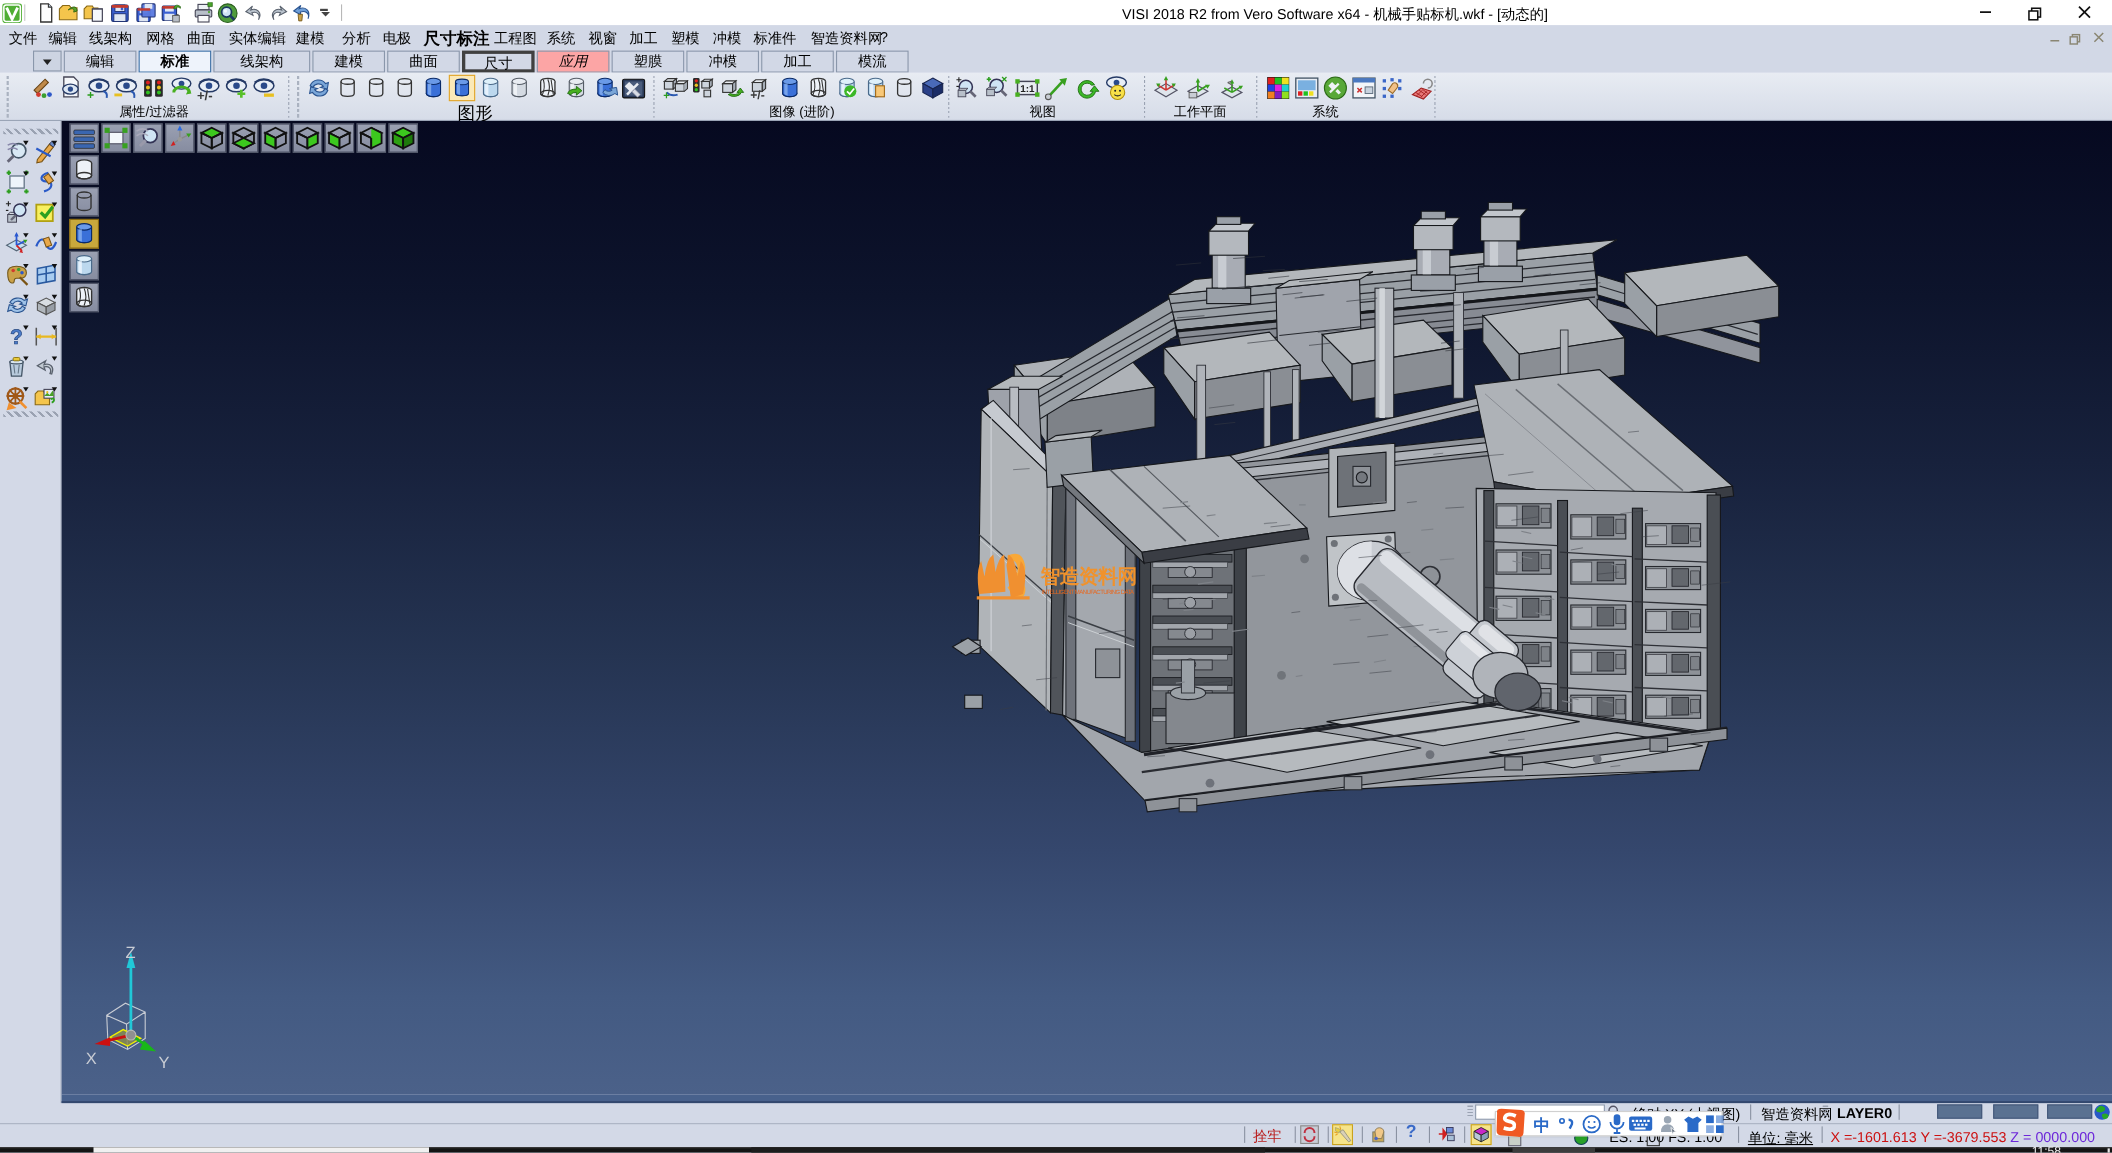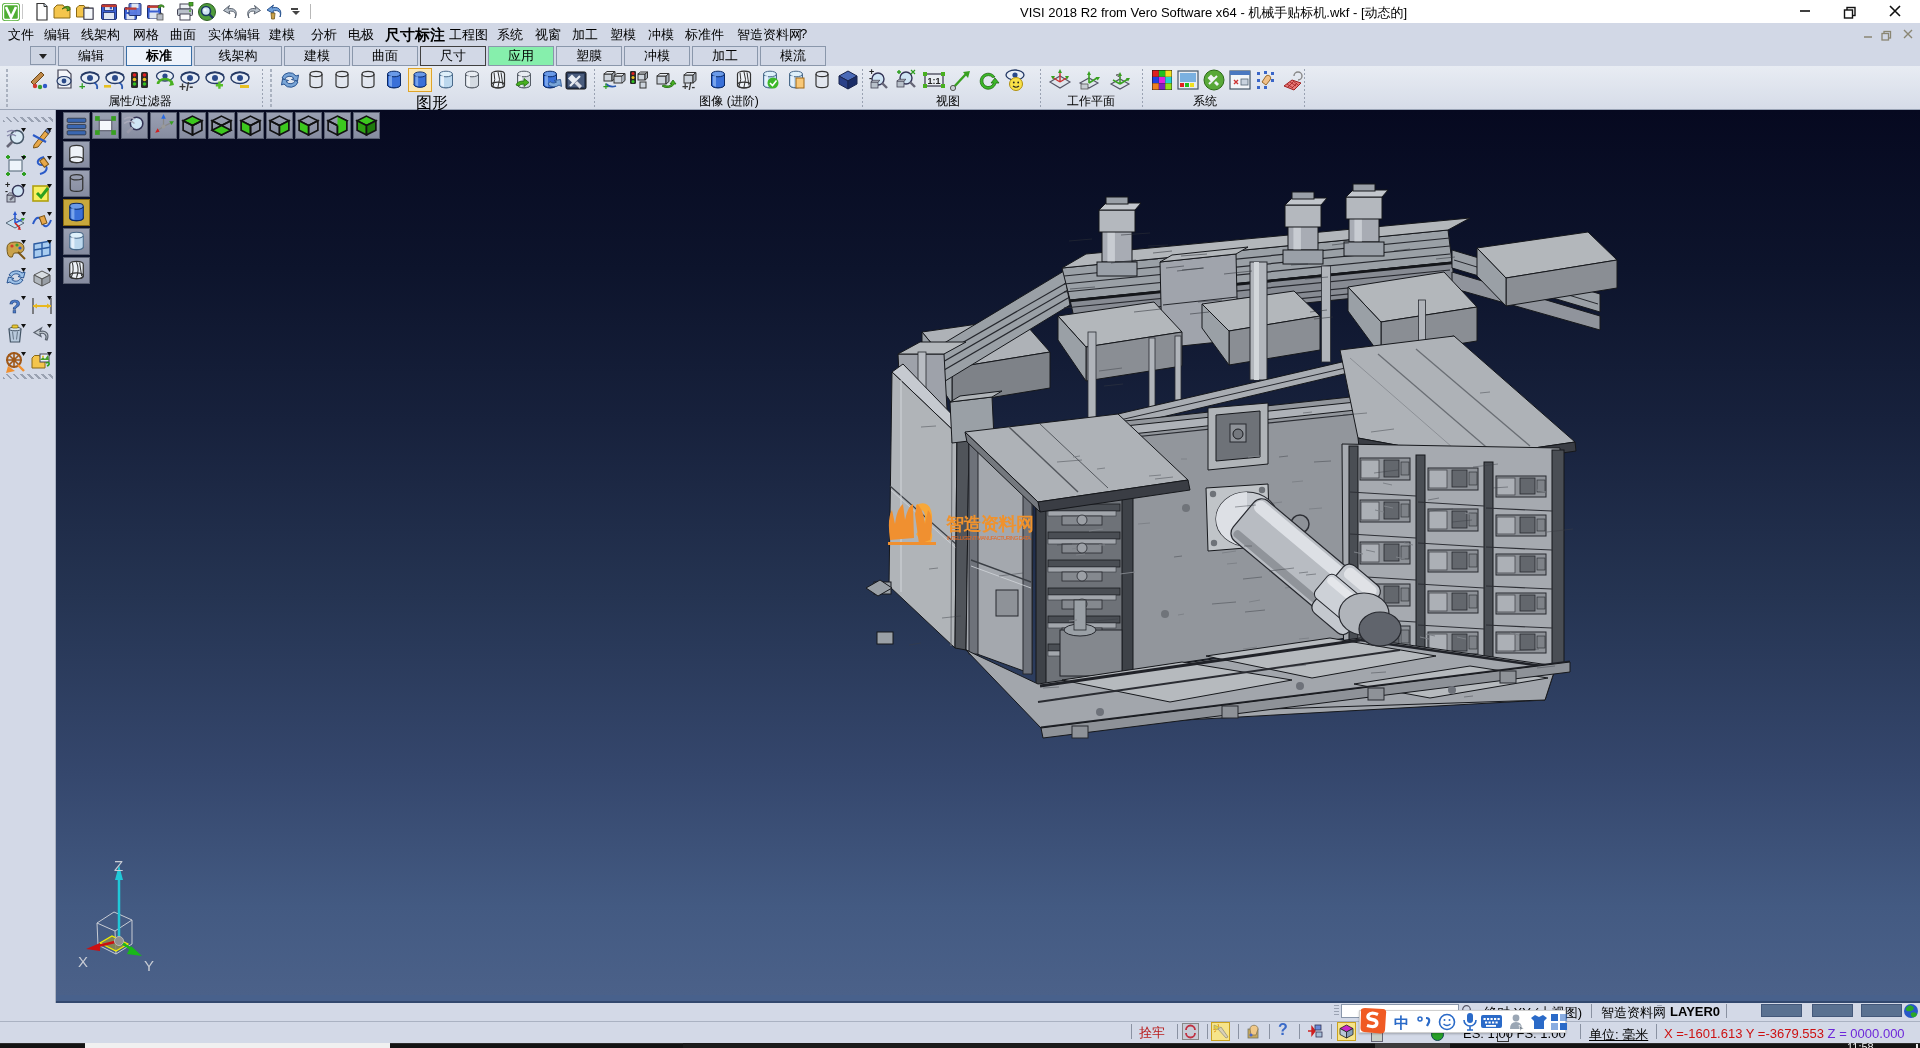--- a/index.html
+++ b/index.html
@@ -111,22 +111,22 @@
 </svg>
 <div style="position:absolute;left:0px;top:44px;width:1920px;height:22px;background:#d2d8e6;"></div>
 <div style="position:absolute;left:30px;top:46px;width:26px;height:19px;background:#cdd4e2;border:1px solid #8a97ab;">
     <div style="width:0;height:0;margin:7px auto;border-left:4px solid transparent;border-right:4px solid transparent;border-top:5px solid #222"></div>
   </div>
 <div style="position:absolute;left:58px;top:46px;width:66px;height:20px;background:#d2d8e6;border:1px solid #8a97ab;font-size:13px;text-align:center;line-height:18px;color:#000;">编辑</div>
 <div style="position:absolute;left:126px;top:46px;width:66px;height:20px;background:#eef3fb;border:1px solid #3a6ea5;font-weight:bold;font-size:13px;text-align:center;line-height:18px;color:#000;">标准</div>
 <div style="position:absolute;left:194px;top:46px;width:88px;height:20px;background:#d2d8e6;border:1px solid #8a97ab;font-size:13px;text-align:center;line-height:18px;color:#000;">线架构</div>
 <div style="position:absolute;left:284px;top:46px;width:66px;height:20px;background:#d2d8e6;border:1px solid #8a97ab;font-size:13px;text-align:center;line-height:18px;color:#000;">建模</div>
 <div style="position:absolute;left:352px;top:46px;width:66px;height:20px;background:#d2d8e6;border:1px solid #8a97ab;font-size:13px;text-align:center;line-height:18px;color:#000;">曲面</div>
-<div style="position:absolute;left:420px;top:46px;width:66px;height:20px;background:#d2d8e6;border:1px solid #404040;font-size:13px;text-align:center;line-height:18px;color:#000;">尺寸</div>
-<div style="position:absolute;left:488px;top:46px;width:66px;height:20px;background:#86efac;border:1px solid #8a97ab;font-size:13px;text-align:center;line-height:18px;color:#000;">应用</div>
+<div style="position:absolute;left:420px;top:46px;width:66px;height:20px;background:#d2d8e6;border:3px solid #404040;font-size:13px;text-align:center;line-height:18px;color:#000;">尺寸</div>
+<div style="position:absolute;left:488px;top:46px;width:66px;height:20px;background:#fca5a5;border:1px solid #8a97ab;font-size:13px;text-align:center;line-height:18px;color:#000;font-style:italic;">应用</div>
 <div style="position:absolute;left:556px;top:46px;width:66px;height:20px;background:#d2d8e6;border:1px solid #8a97ab;font-size:13px;text-align:center;line-height:18px;color:#000;">塑膜</div>
 <div style="position:absolute;left:624px;top:46px;width:66px;height:20px;background:#d2d8e6;border:1px solid #8a97ab;font-size:13px;text-align:center;line-height:18px;color:#000;">冲模</div>
 <div style="position:absolute;left:692px;top:46px;width:66px;height:20px;background:#d2d8e6;border:1px solid #8a97ab;font-size:13px;text-align:center;line-height:18px;color:#000;">加工</div>
 <div style="position:absolute;left:760px;top:46px;width:66px;height:20px;background:#d2d8e6;border:1px solid #8a97ab;font-size:13px;text-align:center;line-height:18px;color:#000;">模流</div>
 <div style="position:absolute;left:0px;top:66px;width:1920px;height:44px;background:linear-gradient(#e8ecf3,#d6dce8);border-bottom:1px solid #9aa4b6;"></div>
 <div class="ab txt" style="left:140px;top:93px;font-size:12px;color:#000;transform:translateX(-50%);">属性/过滤器</div>
 <div class="ab txt" style="left:432px;top:93px;font-size:16px;color:#000;transform:translateX(-50%);">图形</div>
 <div class="ab txt" style="left:729px;top:93px;font-size:12px;color:#000;transform:translateX(-50%);">图像 (进阶)</div>
 <div class="ab txt" style="left:948px;top:93px;font-size:12px;color:#000;transform:translateX(-50%);">视图</div>
 <div class="ab txt" style="left:1091px;top:93px;font-size:12px;color:#000;transform:translateX(-50%);">工作平面</div>

